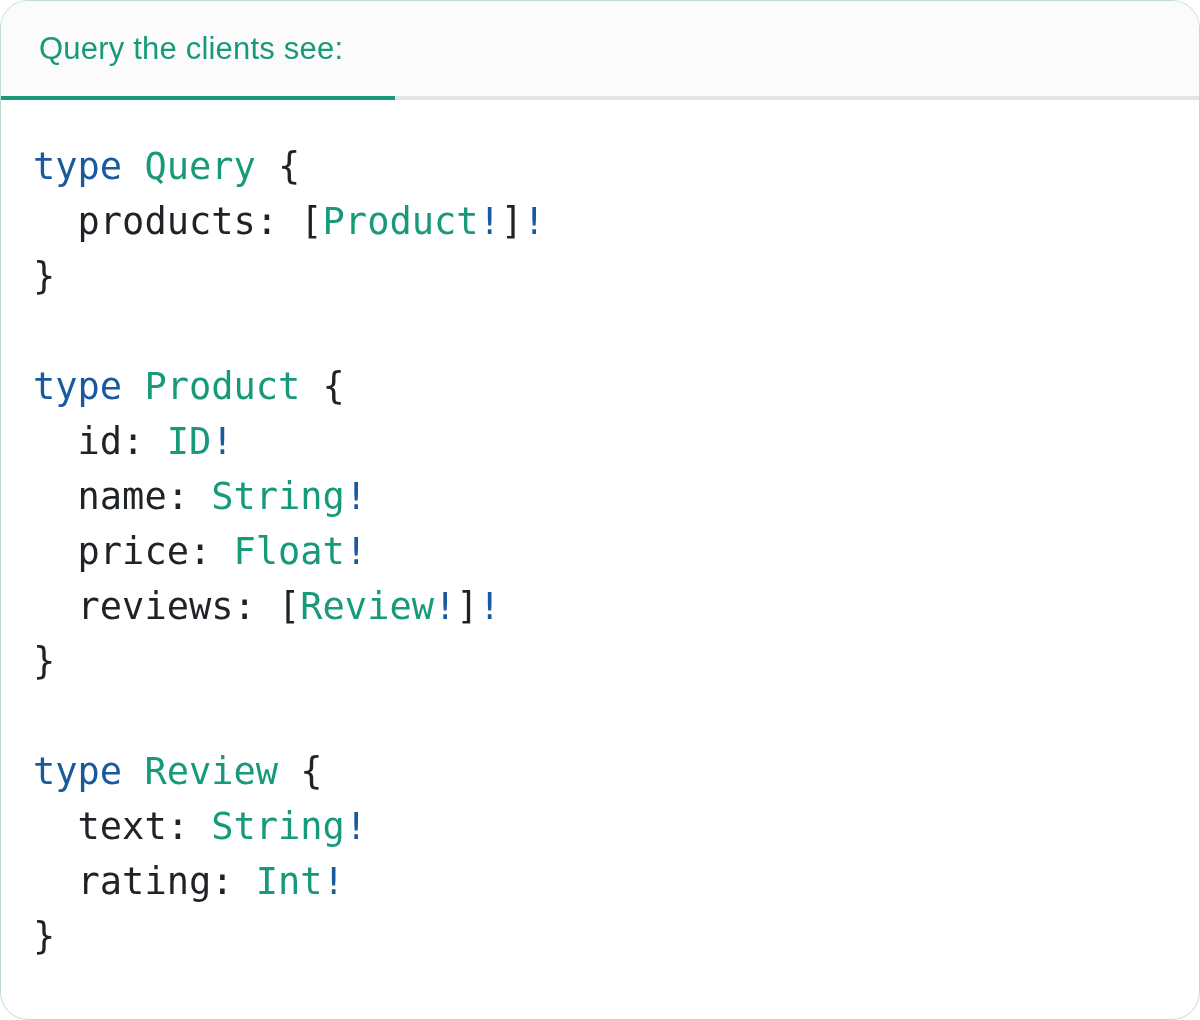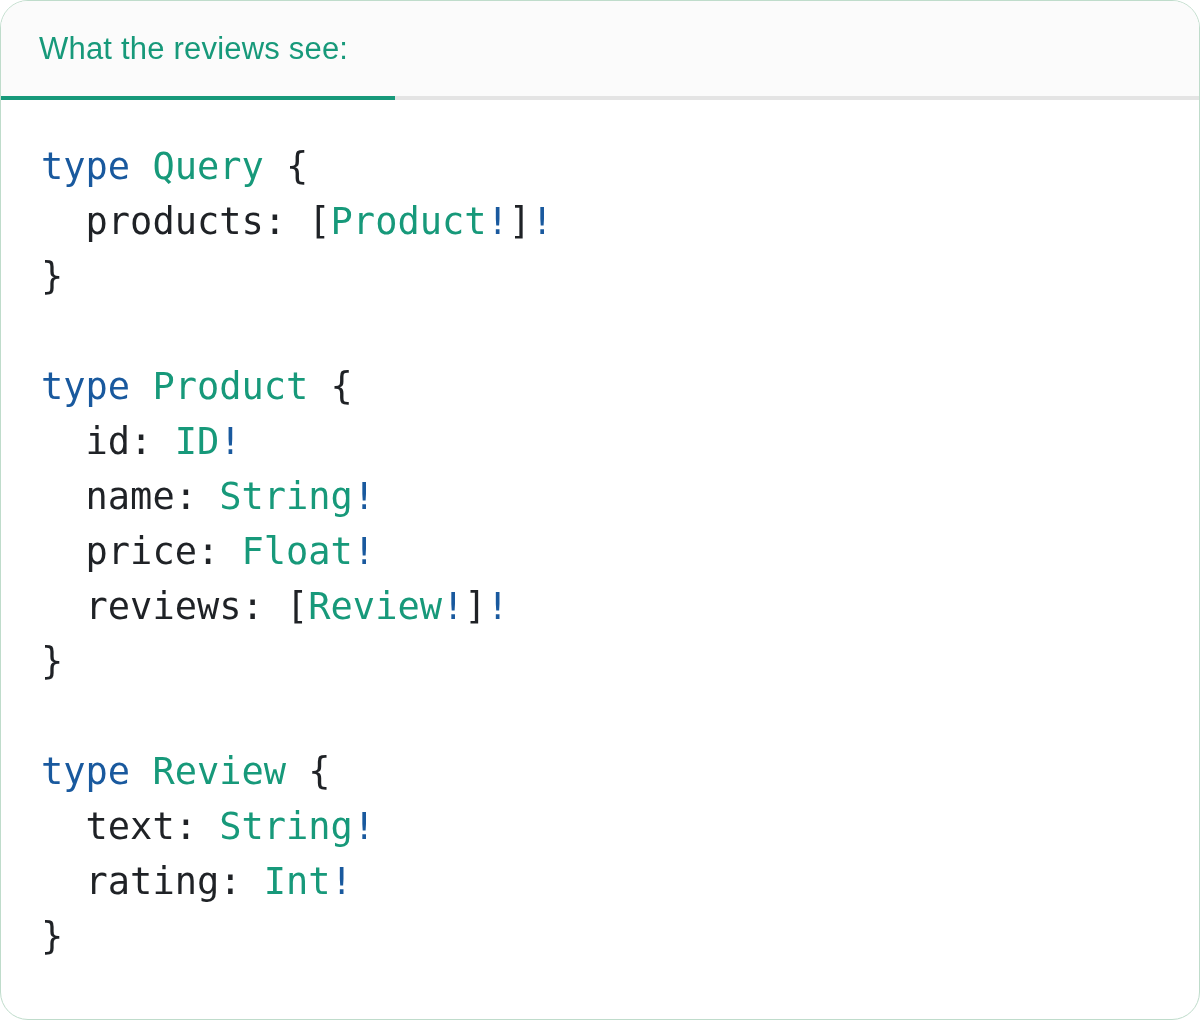--- a/index.html
+++ b/index.html
@@ -52,39 +52,39 @@
     left: 38px;
     top: 30px;
     font-size: 31px;
     font-weight: 500;
     letter-spacing: 0.2px;
     color: var(--accent-green, #17997a);
     white-space: nowrap;
   }
   .code {
     margin: 0;
-    padding: 39px 40px 0 40px;
+    padding: 39px 40px 0 32px;
     font-family: "DejaVu Sans Mono", "Liberation Mono", monospace;
     font-size: 37px;
     line-height: 55px;
     color: var(--code-dark, #1f2226);
   }
   .code-line {
     white-space: pre;
     min-height: 55px;
   }
   .tok-k { color: var(--keyword-blue, #19599e); }
   .tok-g { color: var(--accent-green, #17997a); }
   .tok-p { color: var(--code-dark, #1f2226); }
 </style>
 </head>
 <body>
 
 <div class="card">
   <div class="card-header">
     <div class="header-baseline"></div>
     <div class="tab">
-      <span class="tab-label">What the reviews see:</span>
+      <span class="tab-label">Query the clients see:</span>
       <div class="tab-indicator"></div>
     </div>
   </div>
   <pre class="code" id="code-block"><div class="code-line"><span class="tok-k">type</span><span class="tok-p"> </span><span class="tok-g">Query</span><span class="tok-p"> {</span></div><div class="code-line"><span class="tok-p">  products: [</span><span class="tok-g">Product</span><span class="tok-k">!</span><span class="tok-p">]</span><span class="tok-k">!</span></div><div class="code-line"><span class="tok-p">}</span></div><div class="code-line">&nbsp;</div><div class="code-line"><span class="tok-k">type</span><span class="tok-p"> </span><span class="tok-g">Product</span><span class="tok-p"> {</span></div><div class="code-line"><span class="tok-p">  id: </span><span class="tok-g">ID</span><span class="tok-k">!</span></div><div class="code-line"><span class="tok-p">  name: </span><span class="tok-g">String</span><span class="tok-k">!</span></div><div class="code-line"><span class="tok-p">  price: </span><span class="tok-g">Float</span><span class="tok-k">!</span></div><div class="code-line"><span class="tok-p">  reviews: [</span><span class="tok-g">Review</span><span class="tok-k">!</span><span class="tok-p">]</span><span class="tok-k">!</span></div><div class="code-line"><span class="tok-p">}</span></div><div class="code-line">&nbsp;</div><div class="code-line"><span class="tok-k">type</span><span class="tok-p"> </span><span class="tok-g">Review</span><span class="tok-p"> {</span></div><div class="code-line"><span class="tok-p">  text: </span><span class="tok-g">String</span><span class="tok-k">!</span></div><div class="code-line"><span class="tok-p">  rating: </span><span class="tok-g">Int</span><span class="tok-k">!</span></div><div class="code-line"><span class="tok-p">}</span></div></pre>
 </div>
 
 </body></html>

